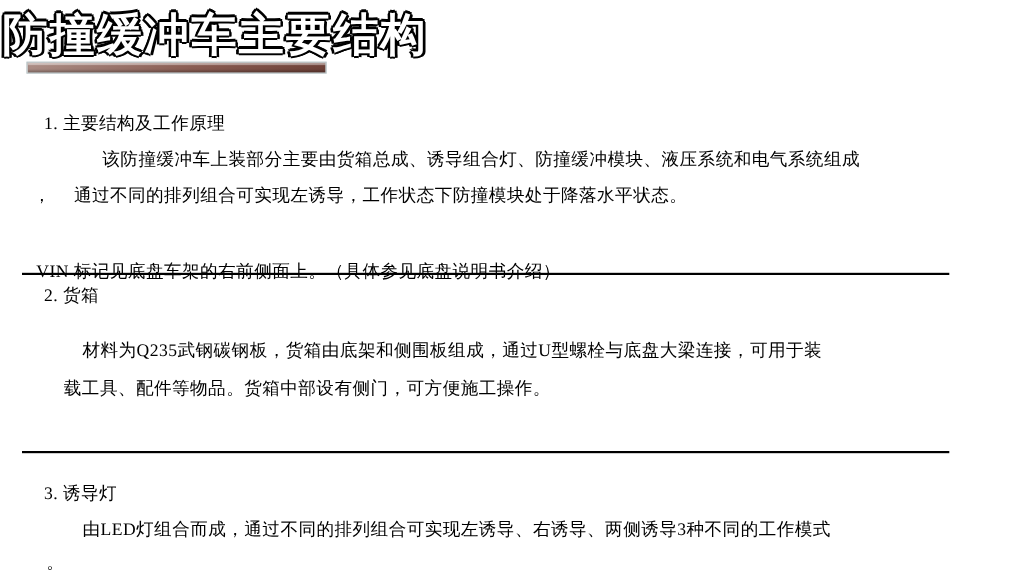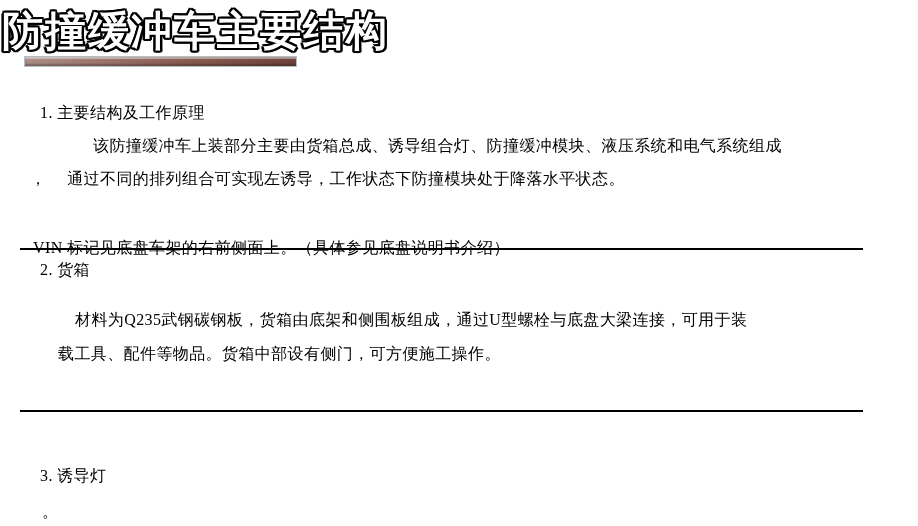--- a/index.html
+++ b/index.html
@@ -78,16 +78,17 @@
   <div class="abs line" style="left:33px; top:199px;margin-top:37px;">VIN 标记见底盘车架的右前侧面上。（具体参见底盘说明书介绍）</div>
 
   <hr class="divider abs" style="left:25px; top:248px; width:843px;">
 
   <div class="abs line" style="left:40px; top:258px;">2.  货箱</div>
   <div class="abs line" style="left:75px; top:308px;">材料为Q235武钢碳钢板，货箱由底架和侧围板组成，通过U型螺栓与底盘大梁连接，可用于装</div>
   <div class="abs line" style="left:30px; top:342px;margin-left:28px;">载工具、配件等物品。货箱中部设有侧门，可方便施工操作。</div>
 
   <hr class="divider abs" style="left:25px; top:410px; width:843px;">
 
-  <div class="abs line" style="left:40px; top:464px;">3. 诱导灯</div>
+  <div class="abs line" style="left:40px; top:438px;">3. 诱导灯</div>
+  <div class="abs line" style="left:75px; top:470px;">由LED灯组合而成，通过不同的排列组合可实现左诱导、右诱导、两侧诱导3种不同的工作模式</div>
   <div class="abs line" style="left:42px; top:500px;">。</div>
 
 </div>
 
 </body></html>

